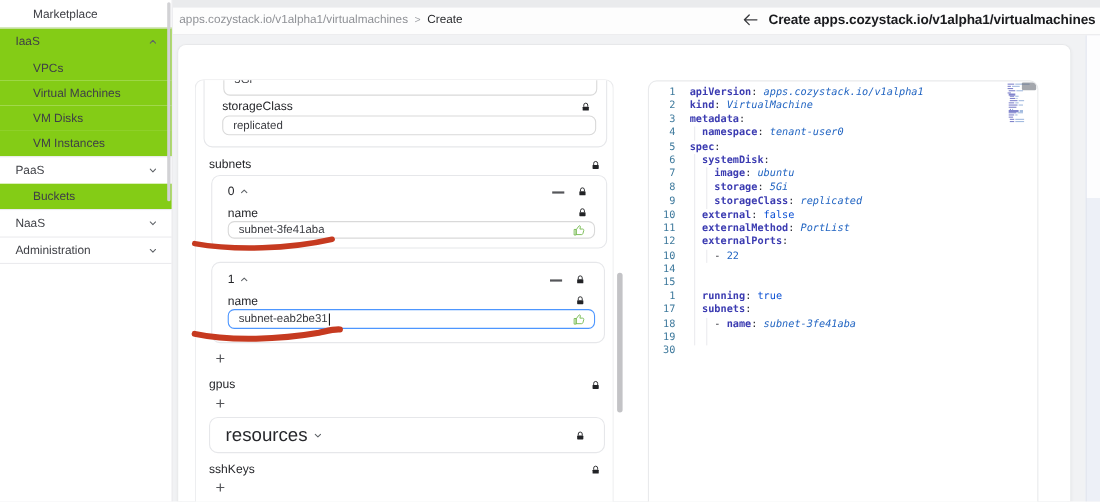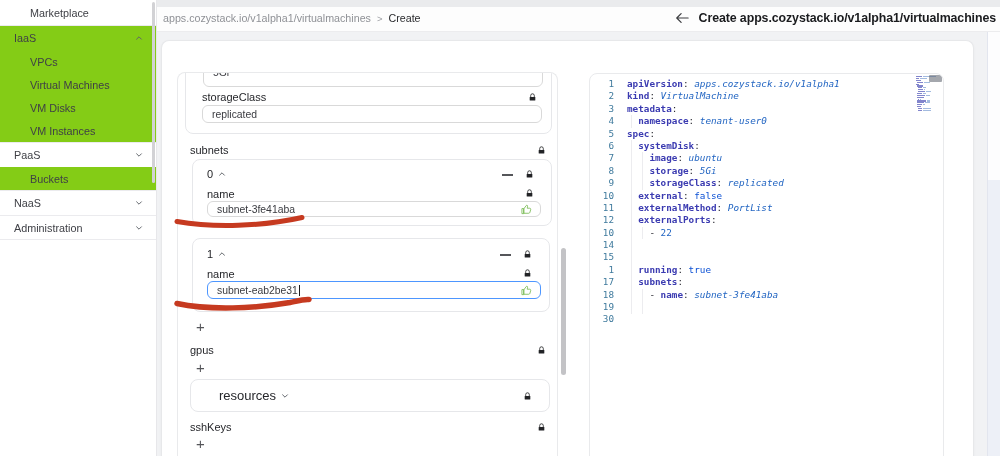--- a/index.html
+++ b/index.html
@@ -52,21 +52,21 @@
   .group-card { position:absolute; border:1px solid #e6e7ea; border-radius:8px; background:#fff; }
   .tb { position:absolute; border:1px solid #d9d9d9; border-radius:6px; background:#fff; font-size:10.4px; color:#3a3b40; display:flex; align-items:center; padding-left:9px; cursor:text; }
   .tb.focused { border:1px solid var(--focus,#4d96ff); }
   .thumb { position:absolute; right:8px; display:flex; cursor:pointer; }
   .caret-line { display:inline-block; width:1px; height:11px; background:#1b1b1d; margin-left:1px; vertical-align:middle; }
   .idx-header { position:absolute; display:flex; align-items:center; gap:5px; font-size:11px; color:#232428; cursor:pointer; }
   .minus-btn { position:absolute; width:14px; height:14px; display:flex; align-items:center; justify-content:center; cursor:pointer; }
   .minus-btn::before { content:""; width:11px; height:1.4px; background:#55565a; display:block; }
   .plus-btn { position:absolute; font-size:15px; font-weight:normal; color:#55565a; cursor:pointer; line-height:14px; }
   .exp-card { position:absolute; border:1px solid #e6e7ea; border-radius:8px; background:#fff; display:flex; align-items:center; }
-  .exp-label { font-size:13px; color:#26272b; margin-left:28px; display:flex; align-items:center; gap:5px; cursor:pointer; }
+  .exp-label { font-size:17px; color:#26272b; margin-left:14px; display:flex; align-items:center; gap:5px; cursor:pointer; }
 
   .mid-scrollbar { position:absolute; left:561px; top:248px; width:5px; height:127px; background:#c3c3c6; border-radius:3px; z-index:6; cursor:grab; }
 
   
   .editor-card { position:absolute; left:427px; top:32px; width:355px; height:400px; border:1px solid #e9eaec; border-radius:8px; background:#fff; overflow:hidden; }
   .code-area { position:absolute; left:0; top:4px; right:0; }
   .cl { display:flex; height:12.4px; line-height:12.4px; font-family:"DejaVu Sans Mono", monospace; font-size:9.3px; white-space:pre; cursor:text; }
   .ln { width:24px; text-align:right; padding-right:0; color:#3f7a9d; flex:none; }
   .lt { padding-left:13px; }
   .tk-k { color:var(--yamlkey,#3b3bb1);font-weight:bold; }

